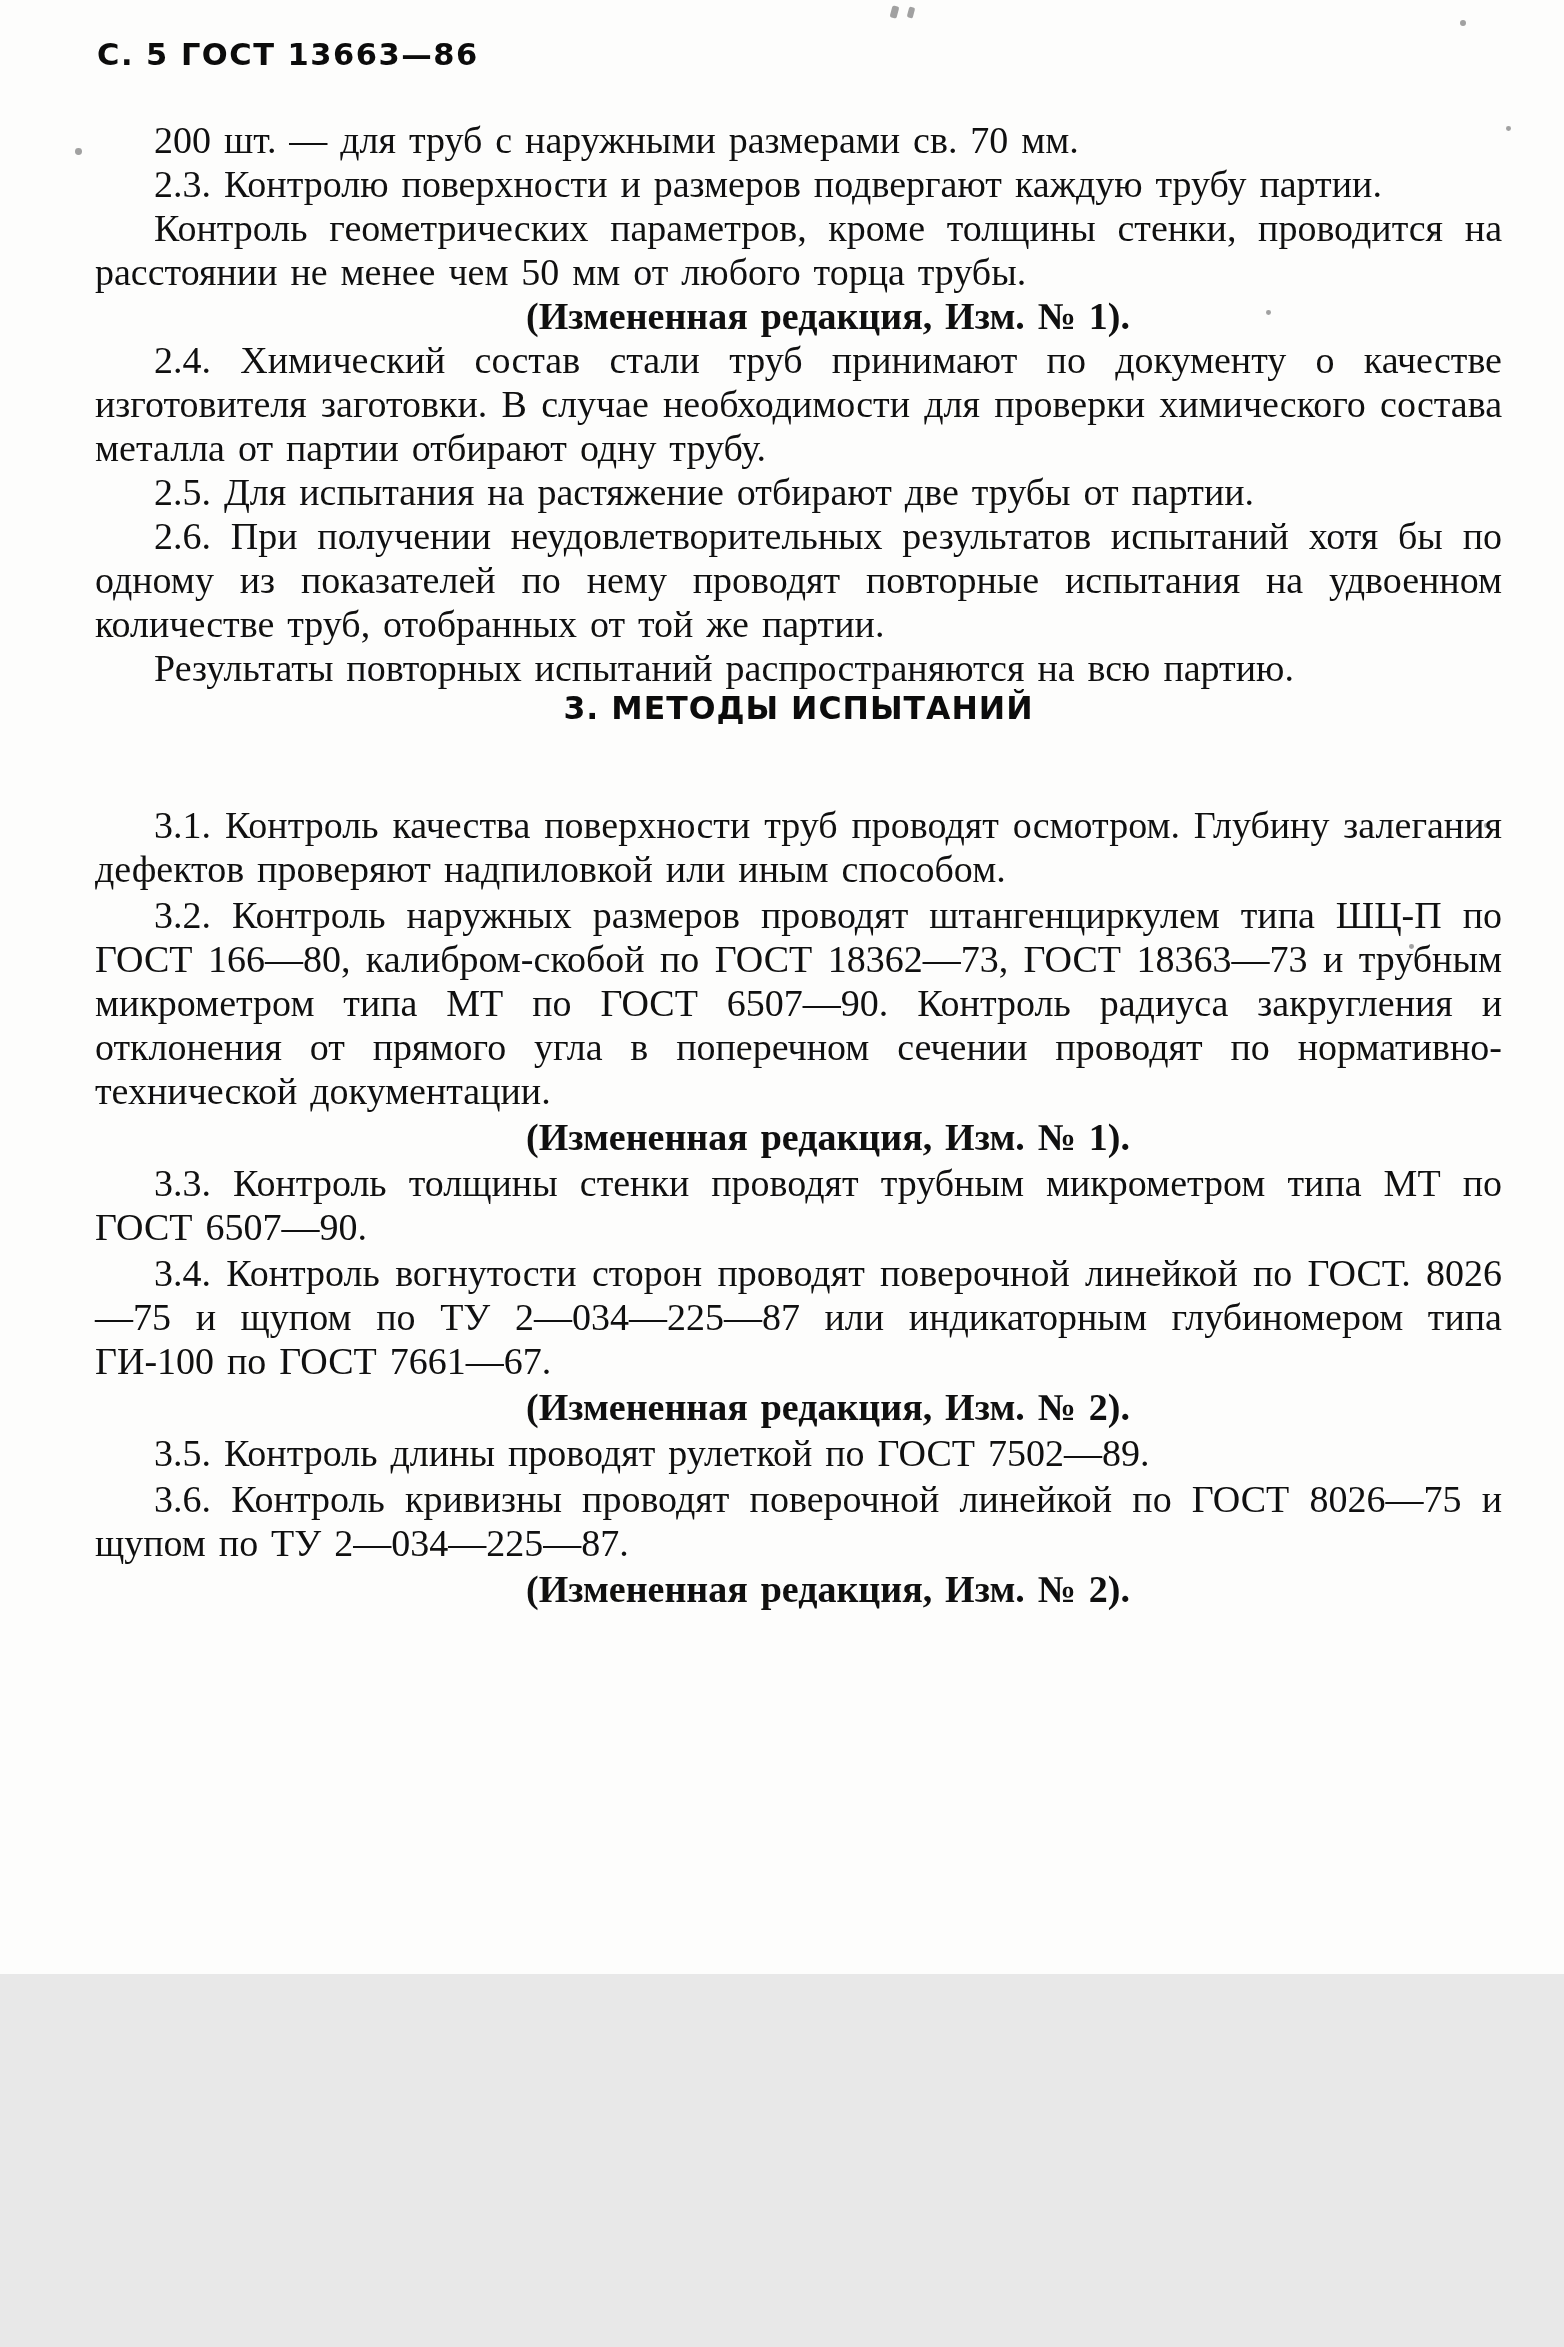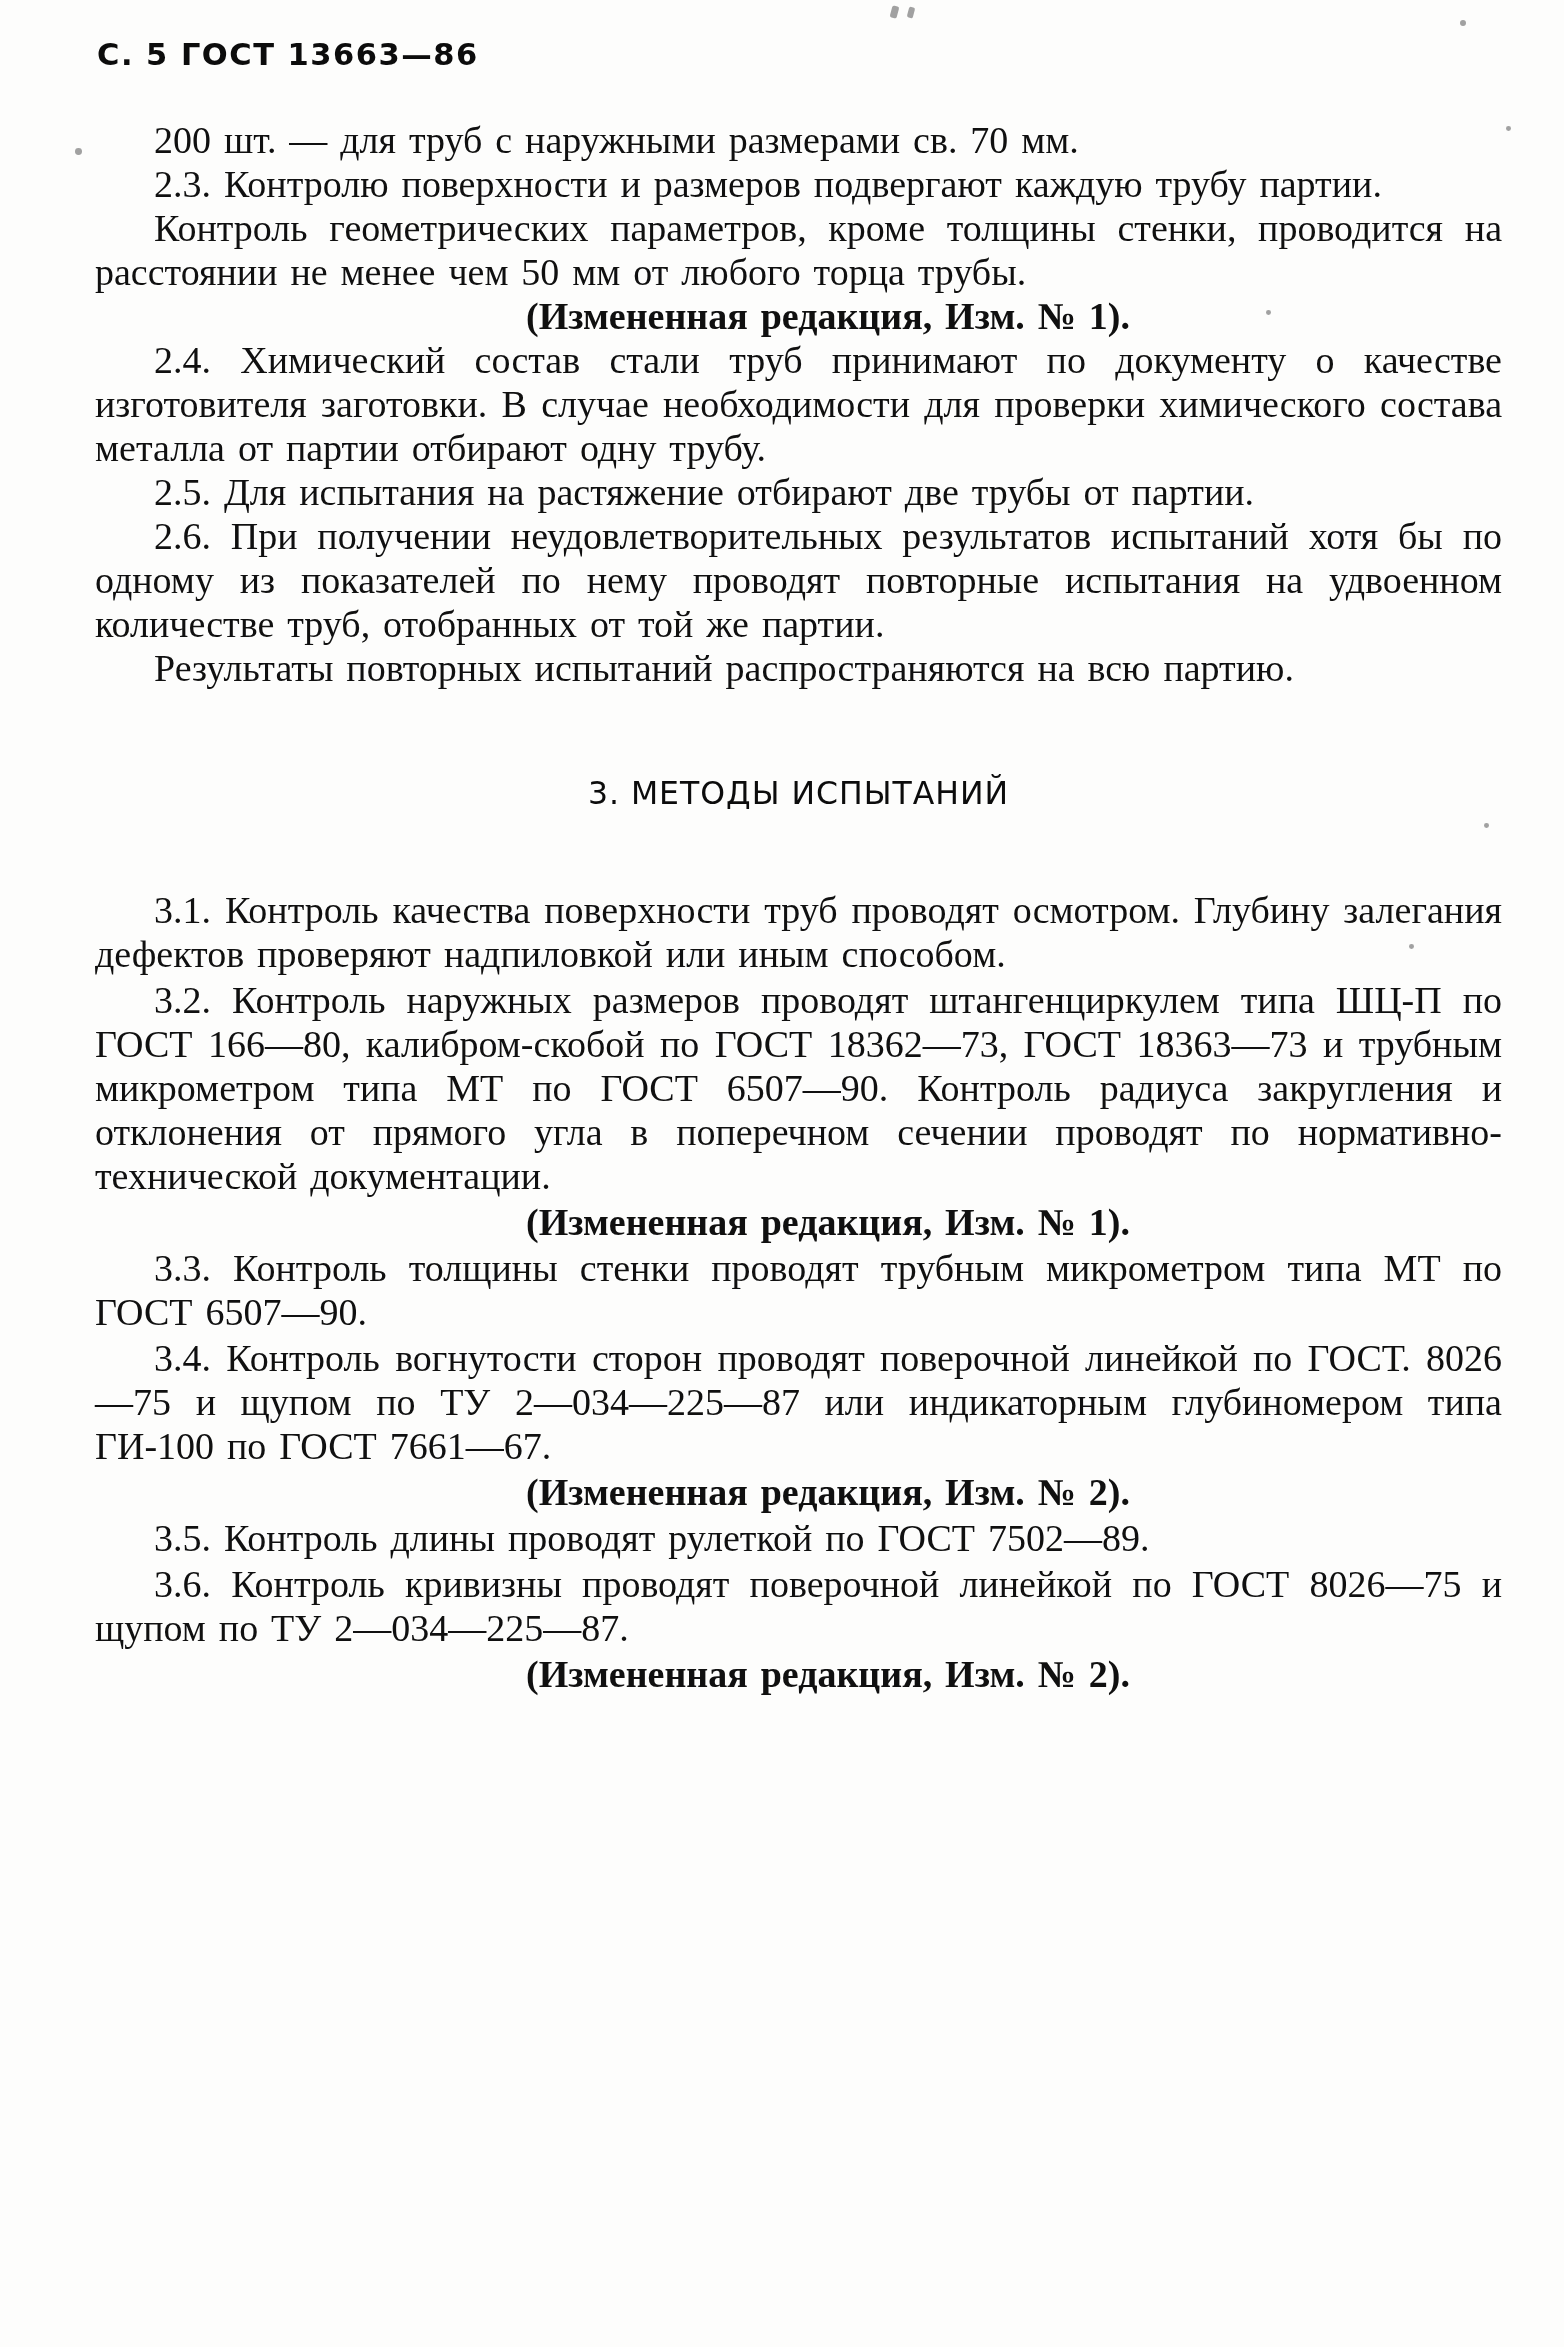--- a/index.html
+++ b/index.html
@@ -4,21 +4,21 @@
 <style>
   * { margin: 0; padding: 0; box-sizing: border-box; }
 
   html, body {
     background: #e8e8e8;
   }
 
   .page {
     position: relative;
     width: 1564px;
-    height: 2347px;
+    height: 1974px;
     margin: 0 auto;
     background: #fdfdfc;
     color: #101010;
     overflow: hidden;
     font-family: "Liberation Serif", serif;
   }
 
   .page-header {
     position: absolute;
     top: 37px;
@@ -49,25 +49,24 @@
 
   .para.note {
     font-weight: bold;
     text-align: center;
   }
 
   .sec3 { margin-top: 2px; }
 
   .section-heading {
     font-family: "DejaVu Sans", "Liberation Sans", sans-serif;
-    font-weight: normal;
+    font-weight: bold;
     font-size: 31.5px;
     letter-spacing: 1px;
     text-align: center;
-    margin-top: 85px;
     margin-bottom: 77px;
     color: #0c0c0c;
   }
 
   
   .speck {
     position: absolute;
     background: #555;
     border-radius: 50%;
     opacity: 0.55;

